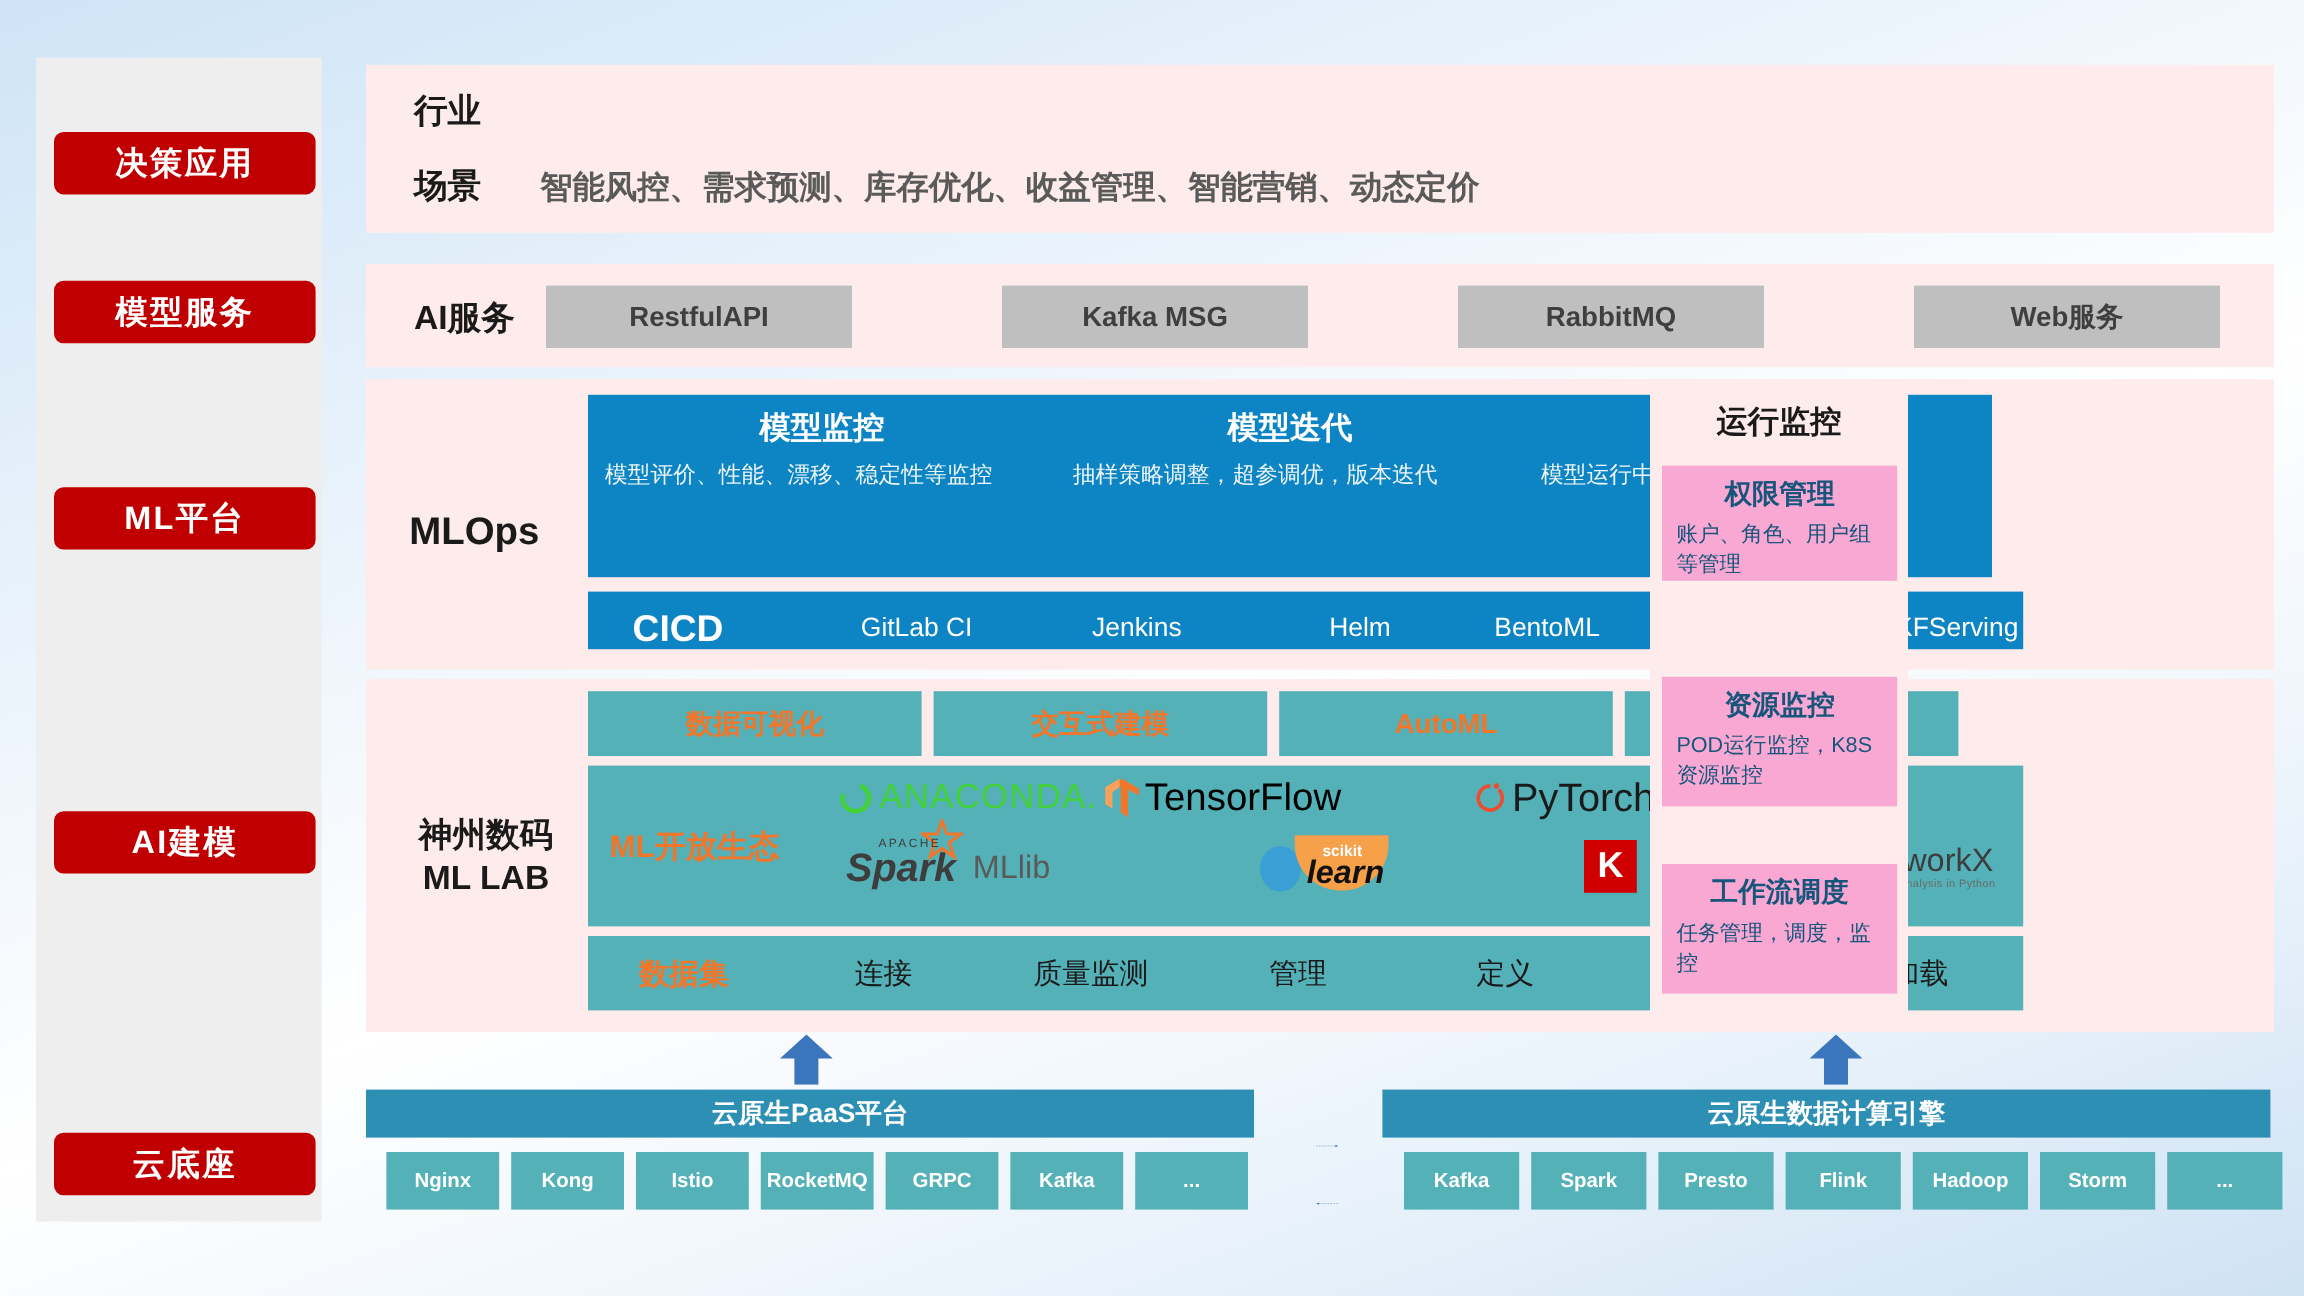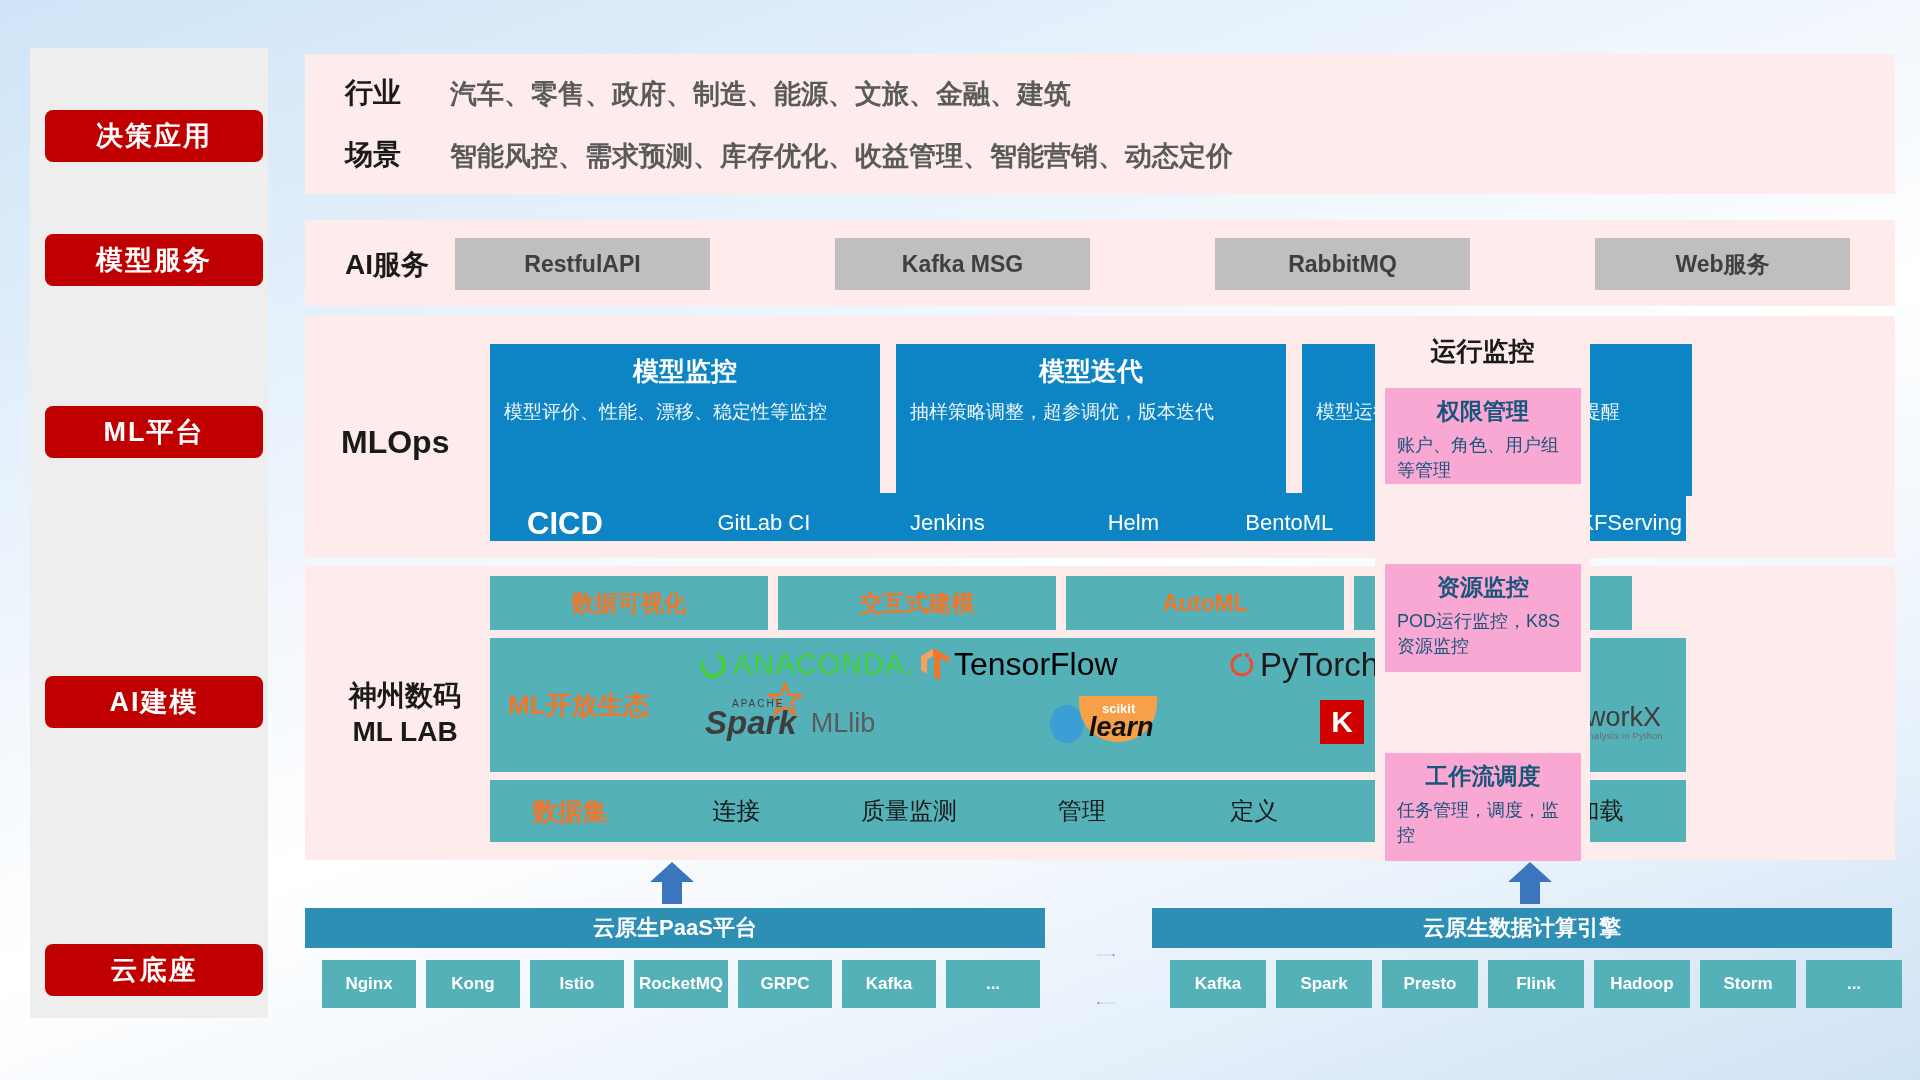--- a/index.html
+++ b/index.html
@@ -58,21 +58,21 @@
   #svc-boxes { position: absolute; left: 150px; top: 18px; width: 1415px; display: flex; gap: 0; }
   .svc-box {
     width: 255px; height: 52px; background: #bfbfbf; margin-right: 125px;
     display: flex; align-items: center; justify-content: center;
     font-size: 23px; font-weight: bold; color: #3f3f3f;
   }
   .svc-box:last-child { margin-right: 0; }
 
   
   #mlops-label { position:absolute; left: 36px; top: 108px; font-size: 32px; font-weight:bold; color:#1a1a1a; }
-  #mlops-cards { position:absolute; left: 185px; top: 28px; display:flex; gap: 16px; }
+  #mlops-cards { position:absolute; left: 185px; top: 13px; display:flex; }
   .mlops-card {
     width: 390px; height: 152px; background: #0d84c3; color:#ffffff;
     padding: 10px 14px 0 14px;
   }
   .mlops-card .t { font-size: 26px; font-weight:bold; text-align:center; margin-bottom: 10px; }
   .mlops-card .d { font-size: 19px; line-height: 1.38; color:#ecf6fb; }
   #cicd-bar {
     position:absolute; left: 185px; top: 177px; width: 1196px; height: 48px;
     background: #0d84c3; display: flex; align-items: flex-start;
   }
@@ -129,21 +129,21 @@
   .mon-card {
     position:absolute; left: 10px; width: 196px;
     background: #f9a8d4; padding: 8px 12px;
   }
   .mon-card .mt {
     font-size: 23px; font-weight:bold; color:#17557a; text-align:center; margin-bottom: 6px;
   }
   .mon-card .md { font-size: 18px; color:#17557a; line-height: 1.4; }
   #mon-0 { top: 72px;  height: 96px; }
   #mon-1 { top: 248px; height: 108px; }
-  #mon-2 { top: 404px; height: 108px; margin-top: 33px; }
+  #mon-2 { top: 404px; height: 108px; }
 
   
   .cloud-header {
     position:absolute; height: 40px; background: #2e8fb5; color:#fff;
     display:flex; align-items:center; justify-content:center;
     font-size: 22px; font-weight: bold;
   }
   #cloud-paas-hdr { left: 305px; top: 908px; width: 740px; }
   #cloud-data-hdr { left: 1152px; top: 908px; width: 740px; }
 
@@ -183,21 +183,20 @@
     <span>AI建模</span>
   </div>
 <div class="stage-pill" id="pill-4">
     <span>云底座</span>
   </div>
 
 <div id="main">
 
   <div class="band" id="band-apps">
     <div class="row-label" id="ind-label">行业</div>
-    <div class="row-label" id="ind-text">汽车、零售、政府、制造、能源、文旅、金融、建筑</div>
     <div class="row-label" id="scn-label">场景</div>
     <div class="row-label" id="scn-text">智能风控、需求预测、库存优化、收益管理、智能营销、动态定价</div>
   </div>
 
   <div class="band" id="band-svc">
     <div id="svc-label">AI服务</div>
     <div id="svc-boxes">
       <div class="svc-box">RestfulAPI</div>
       <div class="svc-box">Kafka MSG</div>
       <div class="svc-box">RabbitMQ</div>

